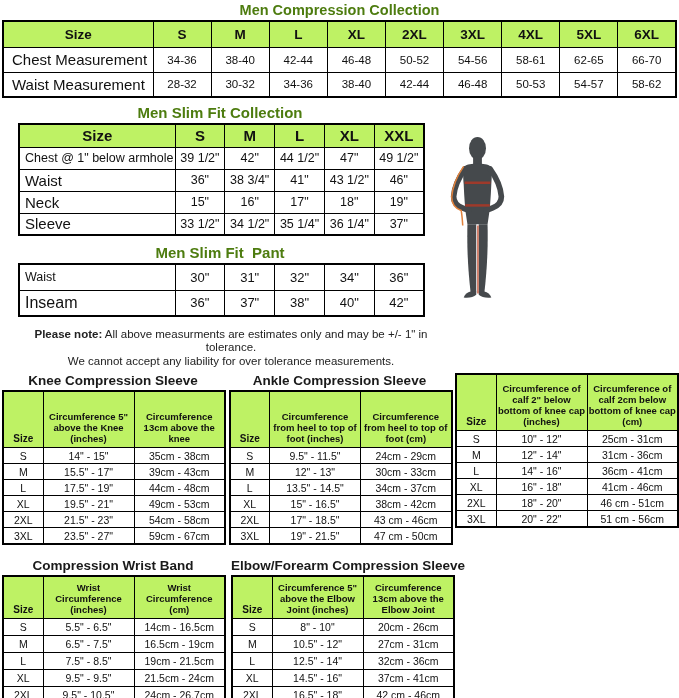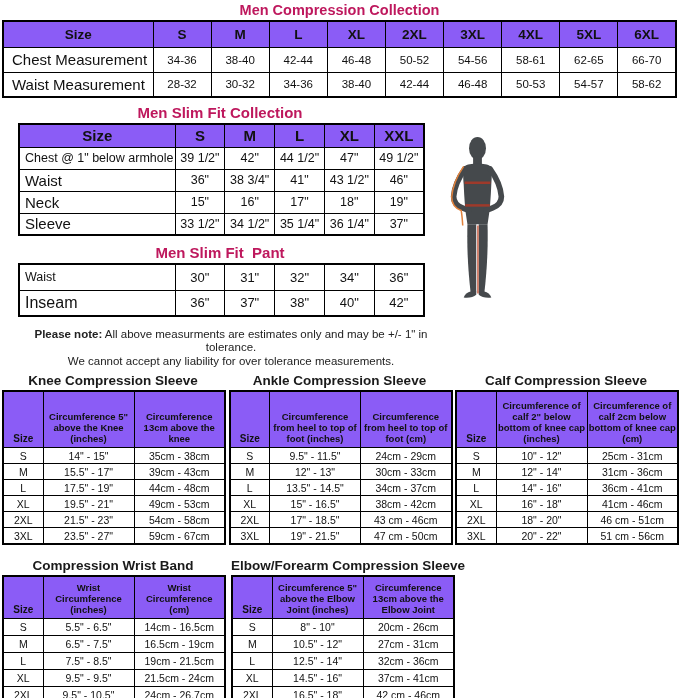--- a/index.html
+++ b/index.html
@@ -1,26 +1,26 @@
 <!DOCTYPE html>
 <html><head>
 <meta charset="utf-8">
 <style>
   * { margin:0; padding:0; box-sizing:border-box; }
   html,body { background:#ffffff; }
   body { width:679px; height:698px; font-family:"Liberation Sans", sans-serif; color:#111; }
   .page { position:relative; width:679px; height:698px; overflow:hidden; background:#fff; }
 
-  .big-title { text-align:center; font-weight:bold; color:#be185d; }
+  .big-title { text-align:center; font-weight:bold; color:#4d7c0f; }
   .t1-title { font-size:14.5px; padding-top:2px; }
 
   table { border-collapse:collapse; table-layout:fixed; background:#fff; }
   th, td { border:1.5px solid #000; overflow:hidden; }
   table { border:2px solid #000; }
-  th { background:#8b5cf6; font-weight:bold; text-align:center; }
+  th { background:#bef264; font-weight:bold; text-align:center; }
   td { text-align:center; }
 
   
   .t1 { width:675px; margin:2px auto 0; }
   .t1 .c-label { width:150px; }
   .t1 th { font-size:13.5px; height:26px; }
   .t1 td { font-size:11.5px; height:25px; }
   .t1 td:first-child { text-align:left; font-size:15px; padding-left:8px; }
 
   
@@ -309,21 +309,20 @@
             </tr>
             <tr>
               <td>3XL</td>
               <td>19" - 21.5"</td>
               <td>47 cm - 50cm</td>
             </tr>
           </tbody>
       </table>
     </div>
     <div class="small-wrap">
-      <div class="small-title">Calf Compression Sleeve</div>
       <table class="small">
         <colgroup>
             <col class="c-sz">
             <col class="c-a">
             <col class="c-b">
           </colgroup>
         <thead>
             <tr>
               <th>Size</th>
               <th>Circumference of calf 2" below bottom of knee cap (inches)</th>

